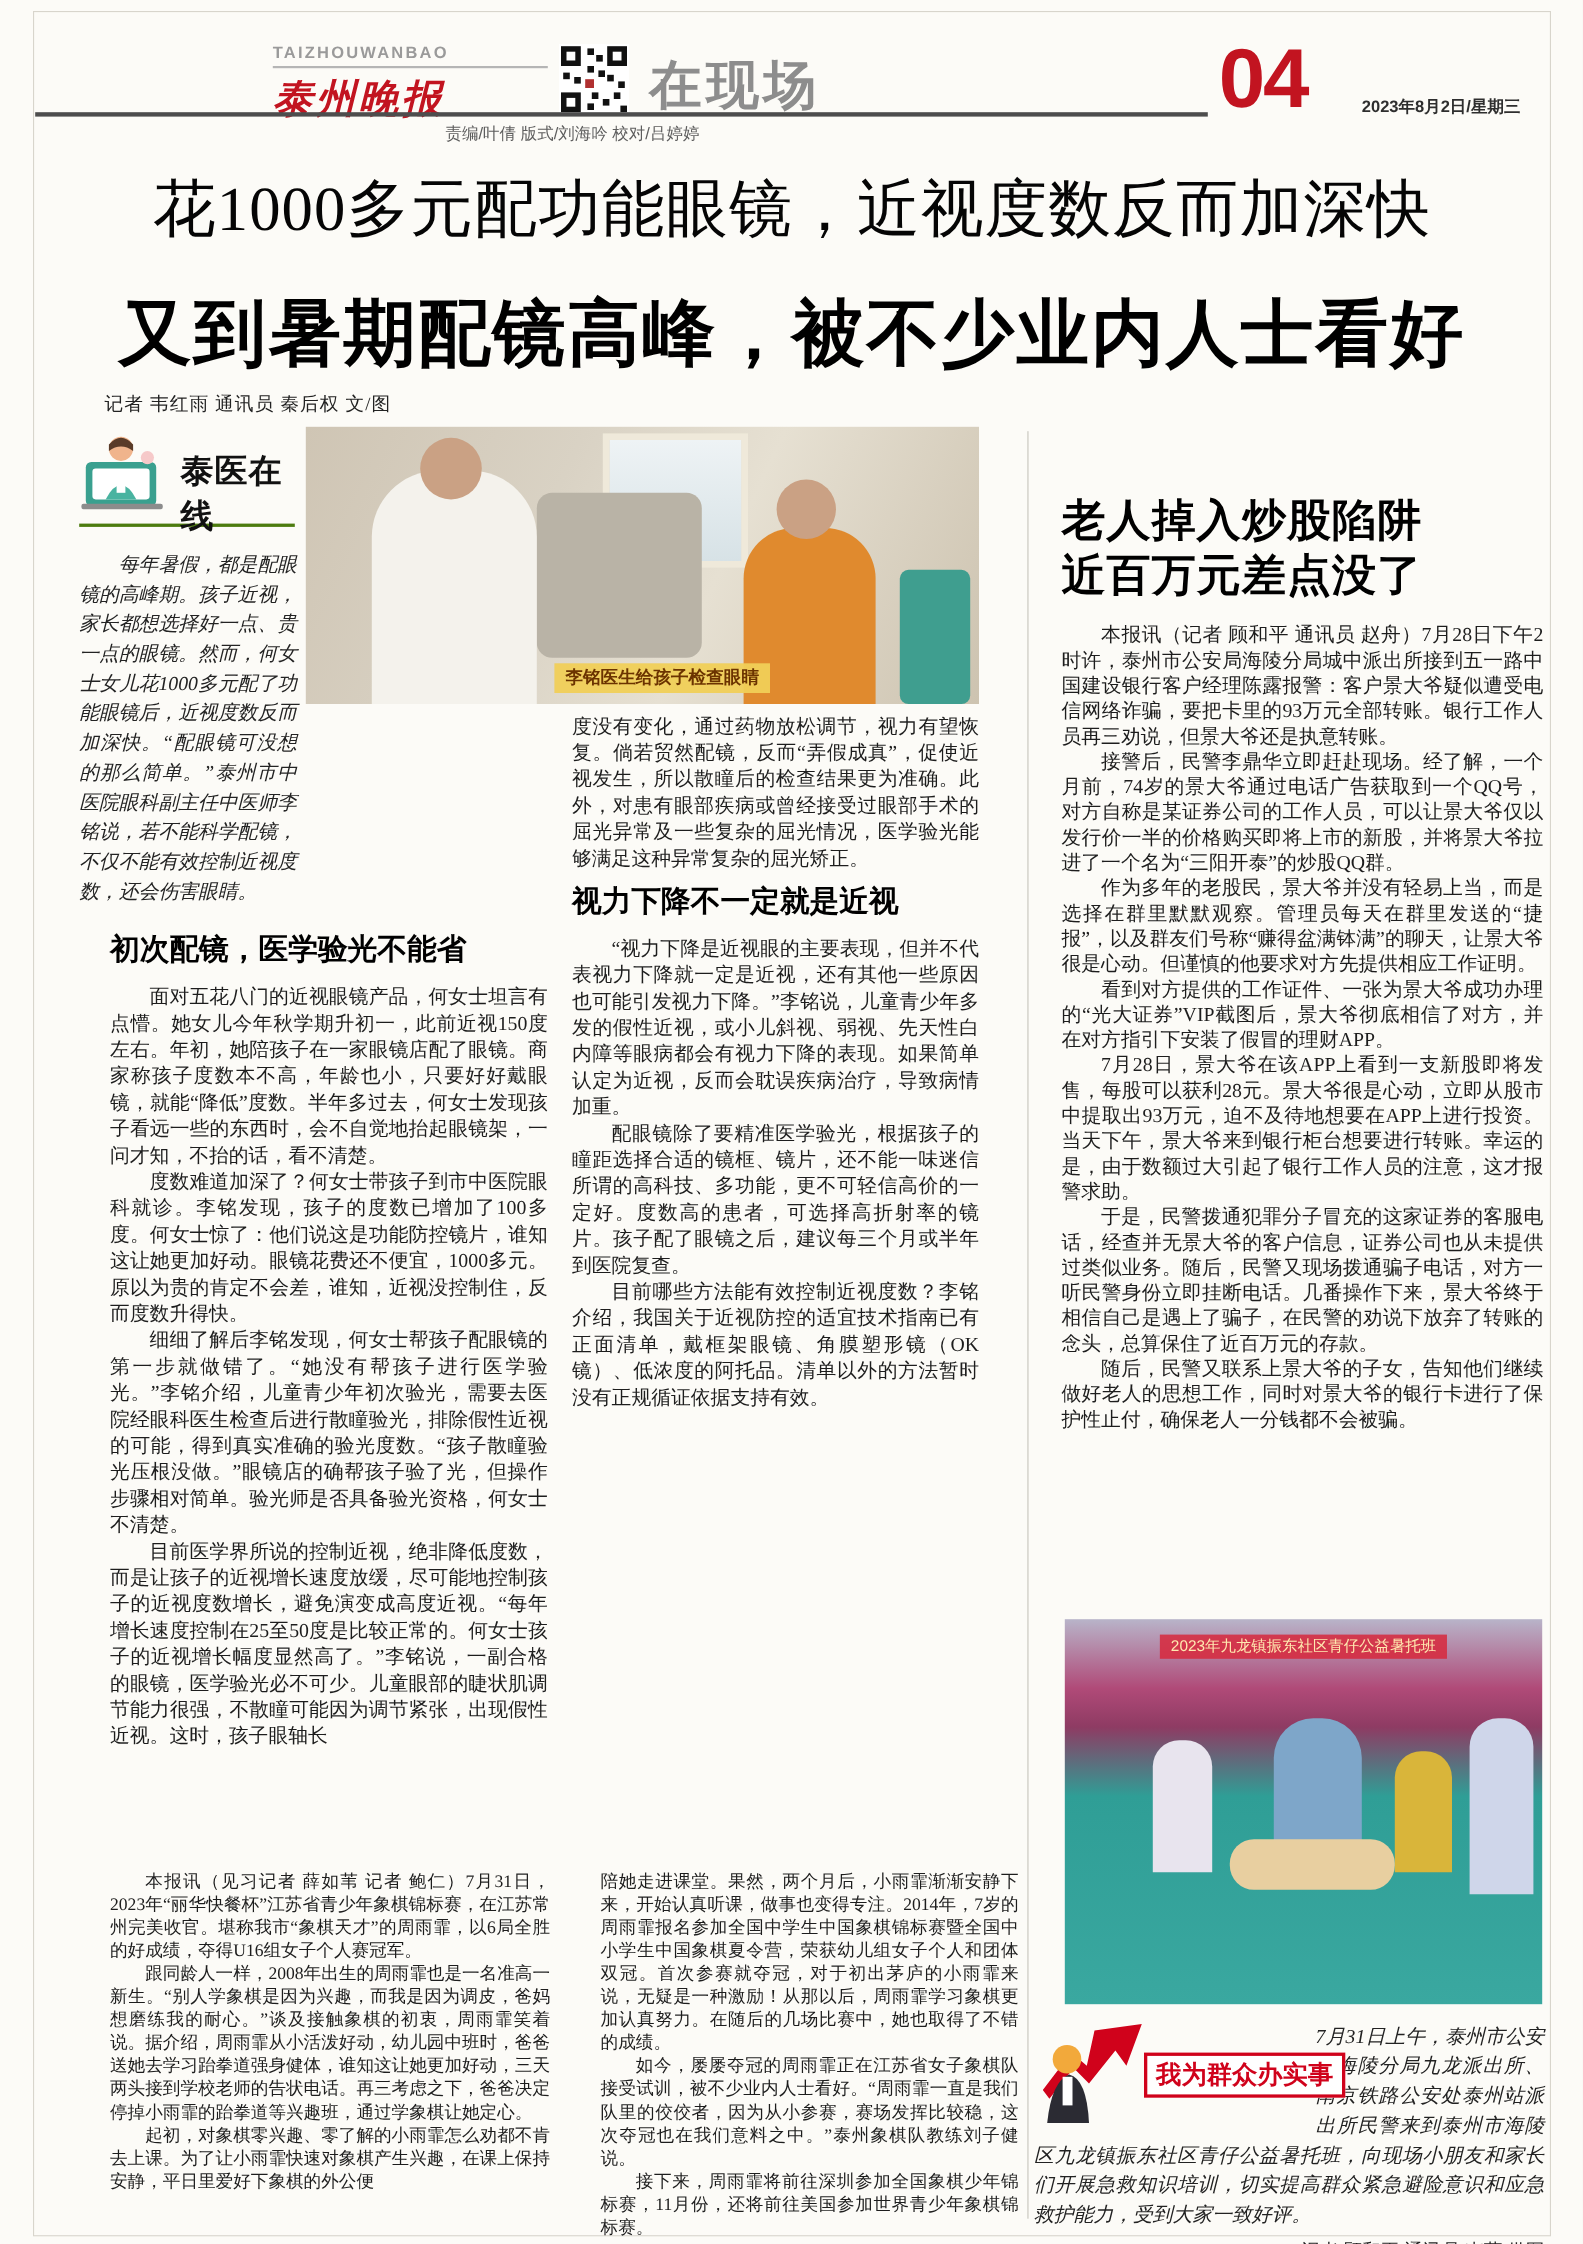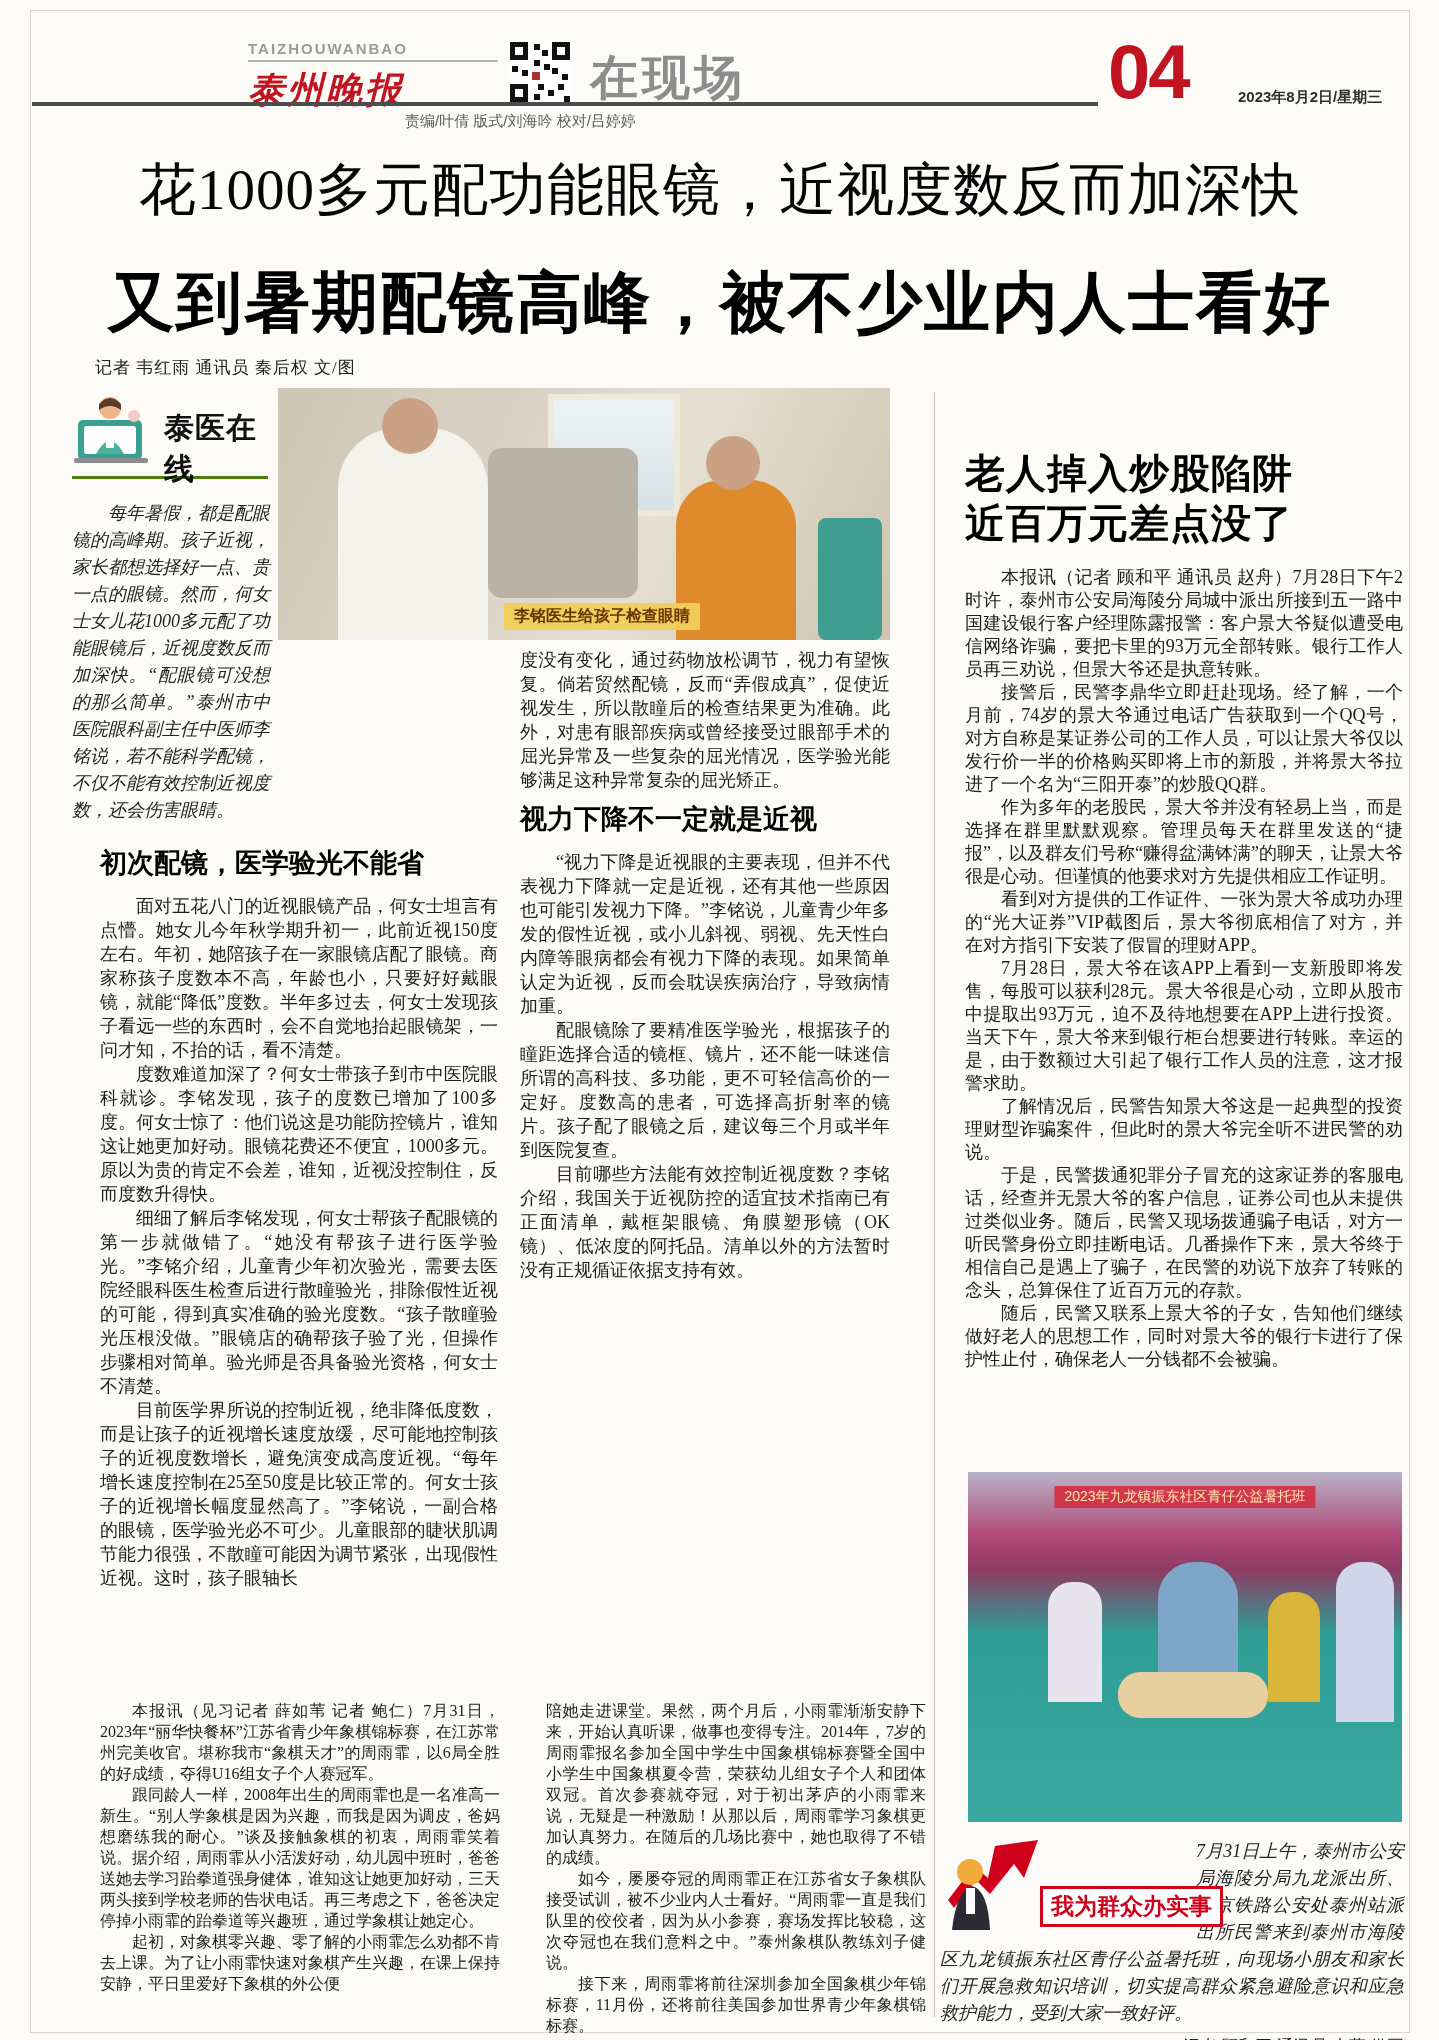--- a/index.html
+++ b/index.html
@@ -74,21 +74,21 @@
   .p2-kid1{position:absolute;left:80px;top:110px;width:54px;height:120px;background:#e8e4ee;border-radius:24px 24px 0 0;}
   .p2-kid2{position:absolute;left:300px;top:120px;width:52px;height:110px;background:#d9b53a;border-radius:24px 24px 0 0;}
   .p2-kid3{position:absolute;left:368px;top:90px;width:58px;height:160px;background:#cfd6ea;border-radius:26px 26px 0 0;}
 
   
   .feature{position:absolute;left:940px;top:1838px;width:464px;font-style:italic;
            font-size:18px;line-height:27px;text-align:justify;color:#222;}
   .feat-graphic{float:left;width:248px;height:96px;position:relative;margin:0 8px 4px 0;}
   .feat-box{position:absolute;left:100px;top:28px;border:3px solid #d0021b;color:#d0021b;
             font-family:"Liberation Sans",sans-serif;font-style:normal;font-weight:800;font-size:23px;
-            padding:4px 8px;white-space:nowrap;background:#fff;margin-top:20px;}
+            padding:4px 8px;white-space:nowrap;background:#fff;}
   .feature p{margin:0;}
   .feature .credit{text-align:right;font-style:normal;margin-top:6px;font-size:17px;}
 
   
   .chess-title{position:absolute;left:100px;top:1628px;width:810px;font-family:"Liberation Sans",sans-serif;
                font-size:41px;font-weight:900;color:#000;letter-spacing:1px;white-space:nowrap;}
   #chcol1{left:100px;top:1700px;width:400px;font-size:16px;line-height:21px;}
   #chcol2{left:546px;top:1700px;width:380px;font-size:16px;line-height:21px;}
 </style>
 </head>
@@ -183,21 +183,20 @@
   <div class="scam-title">
     <div>老人掉入炒股陷阱</div>
     <div>近百万元差点没了</div>
   </div>
   <div class="col" id="scambody">
       <p class="para">本报讯（记者 顾和平 通讯员 赵舟）7月28日下午2时许，泰州市公安局海陵分局城中派出所接到五一路中国建设银行客户经理陈露报警：客户景大爷疑似遭受电信网络诈骗，要把卡里的93万元全部转账。银行工作人员再三劝说，但景大爷还是执意转账。</p>
       <p class="para">接警后，民警李鼎华立即赶赴现场。经了解，一个月前，74岁的景大爷通过电话广告获取到一个QQ号，对方自称是某证券公司的工作人员，可以让景大爷仅以发行价一半的价格购买即将上市的新股，并将景大爷拉进了一个名为“三阳开泰”的炒股QQ群。</p>
       <p class="para">作为多年的老股民，景大爷并没有轻易上当，而是选择在群里默默观察。管理员每天在群里发送的“捷报”，以及群友们号称“赚得盆满钵满”的聊天，让景大爷很是心动。但谨慎的他要求对方先提供相应工作证明。</p>
       <p class="para">看到对方提供的工作证件、一张为景大爷成功办理的“光大证券”VIP截图后，景大爷彻底相信了对方，并在对方指引下安装了假冒的理财APP。</p>
       <p class="para">7月28日，景大爷在该APP上看到一支新股即将发售，每股可以获利28元。景大爷很是心动，立即从股市中提取出93万元，迫不及待地想要在APP上进行投资。当天下午，景大爷来到银行柜台想要进行转账。幸运的是，由于数额过大引起了银行工作人员的注意，这才报警求助。</p>
-      <p class="para">了解情况后，民警告知景大爷这是一起典型的投资理财型诈骗案件，但此时的景大爷完全听不进民警的劝说。</p>
       <p class="para">于是，民警拨通犯罪分子冒充的这家证券的客服电话，经查并无景大爷的客户信息，证券公司也从未提供过类似业务。随后，民警又现场拨通骗子电话，对方一听民警身份立即挂断电话。几番操作下来，景大爷终于相信自己是遇上了骗子，在民警的劝说下放弃了转账的念头，总算保住了近百万元的存款。</p>
       <p class="para">随后，民警又联系上景大爷的子女，告知他们继续做好老人的思想工作，同时对景大爷的银行卡进行了保护性止付，确保老人一分钱都不会被骗。</p>
     </div>
 
   <div class="photo2">
     <span class="p2-banner">2023年九龙镇振东社区青仔公益暑托班</span>
     <div class="p2-kid1"></div>
     <div class="p2-officer"></div>
     <div class="p2-kid2"></div>
     <div class="p2-kid3"></div>

